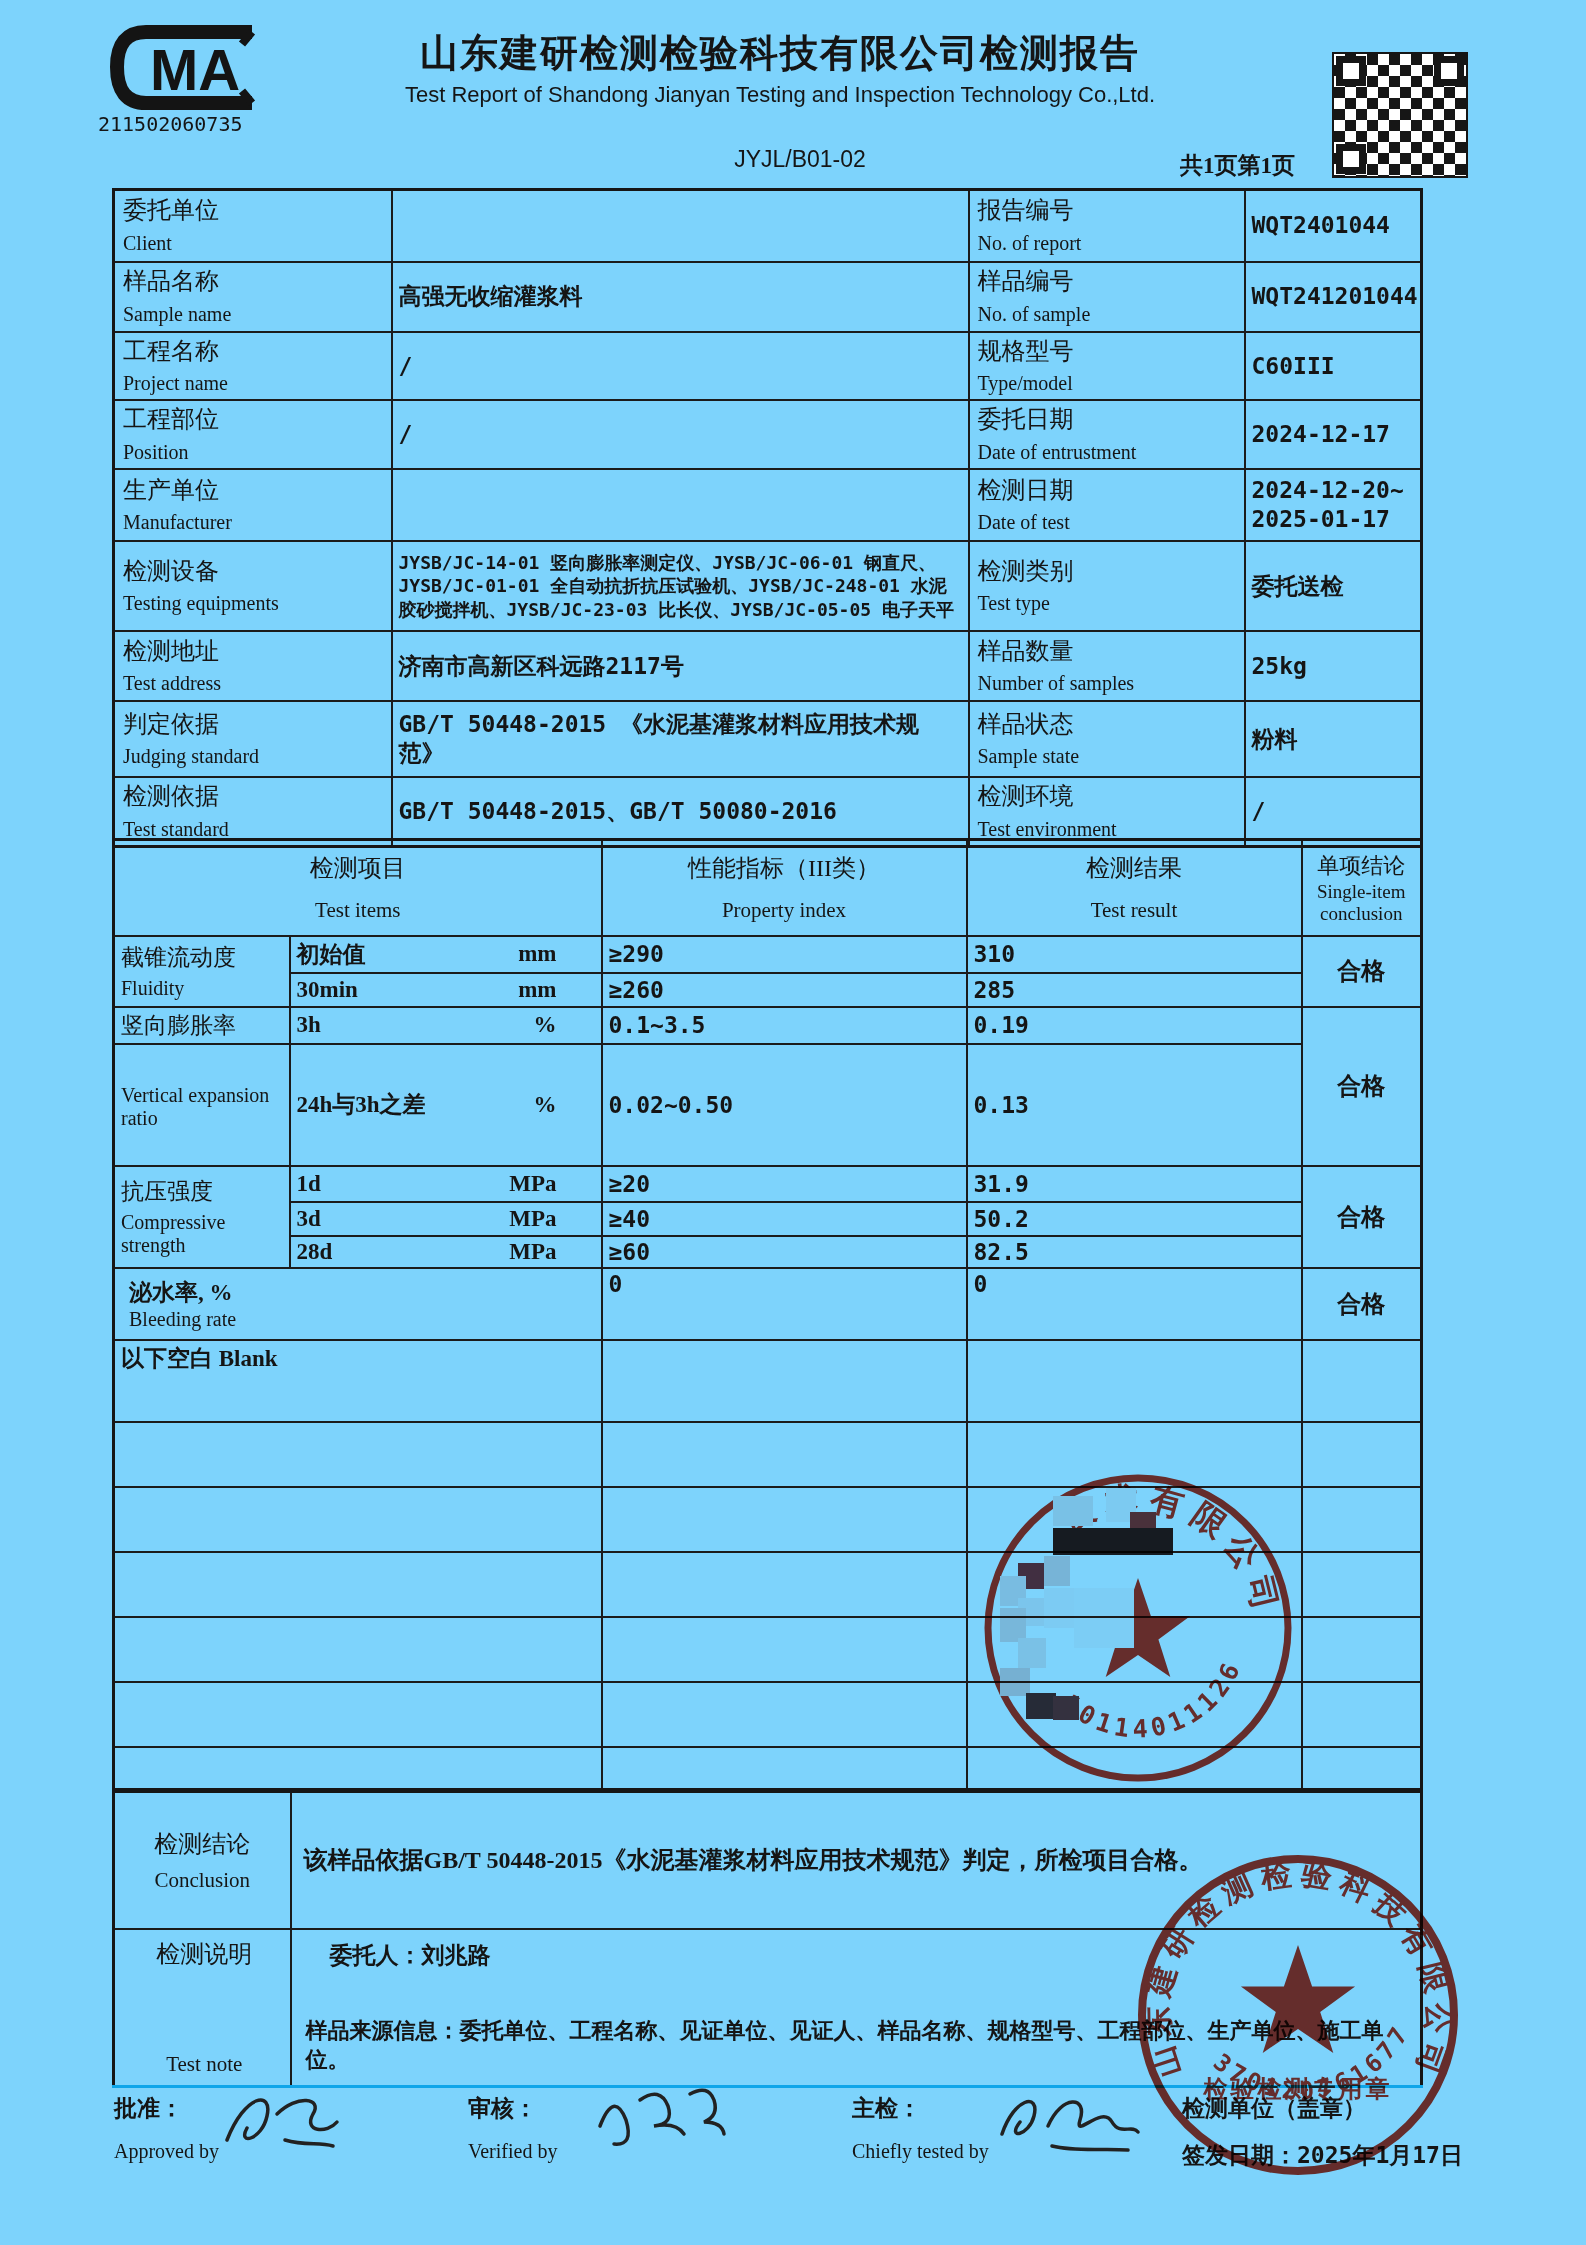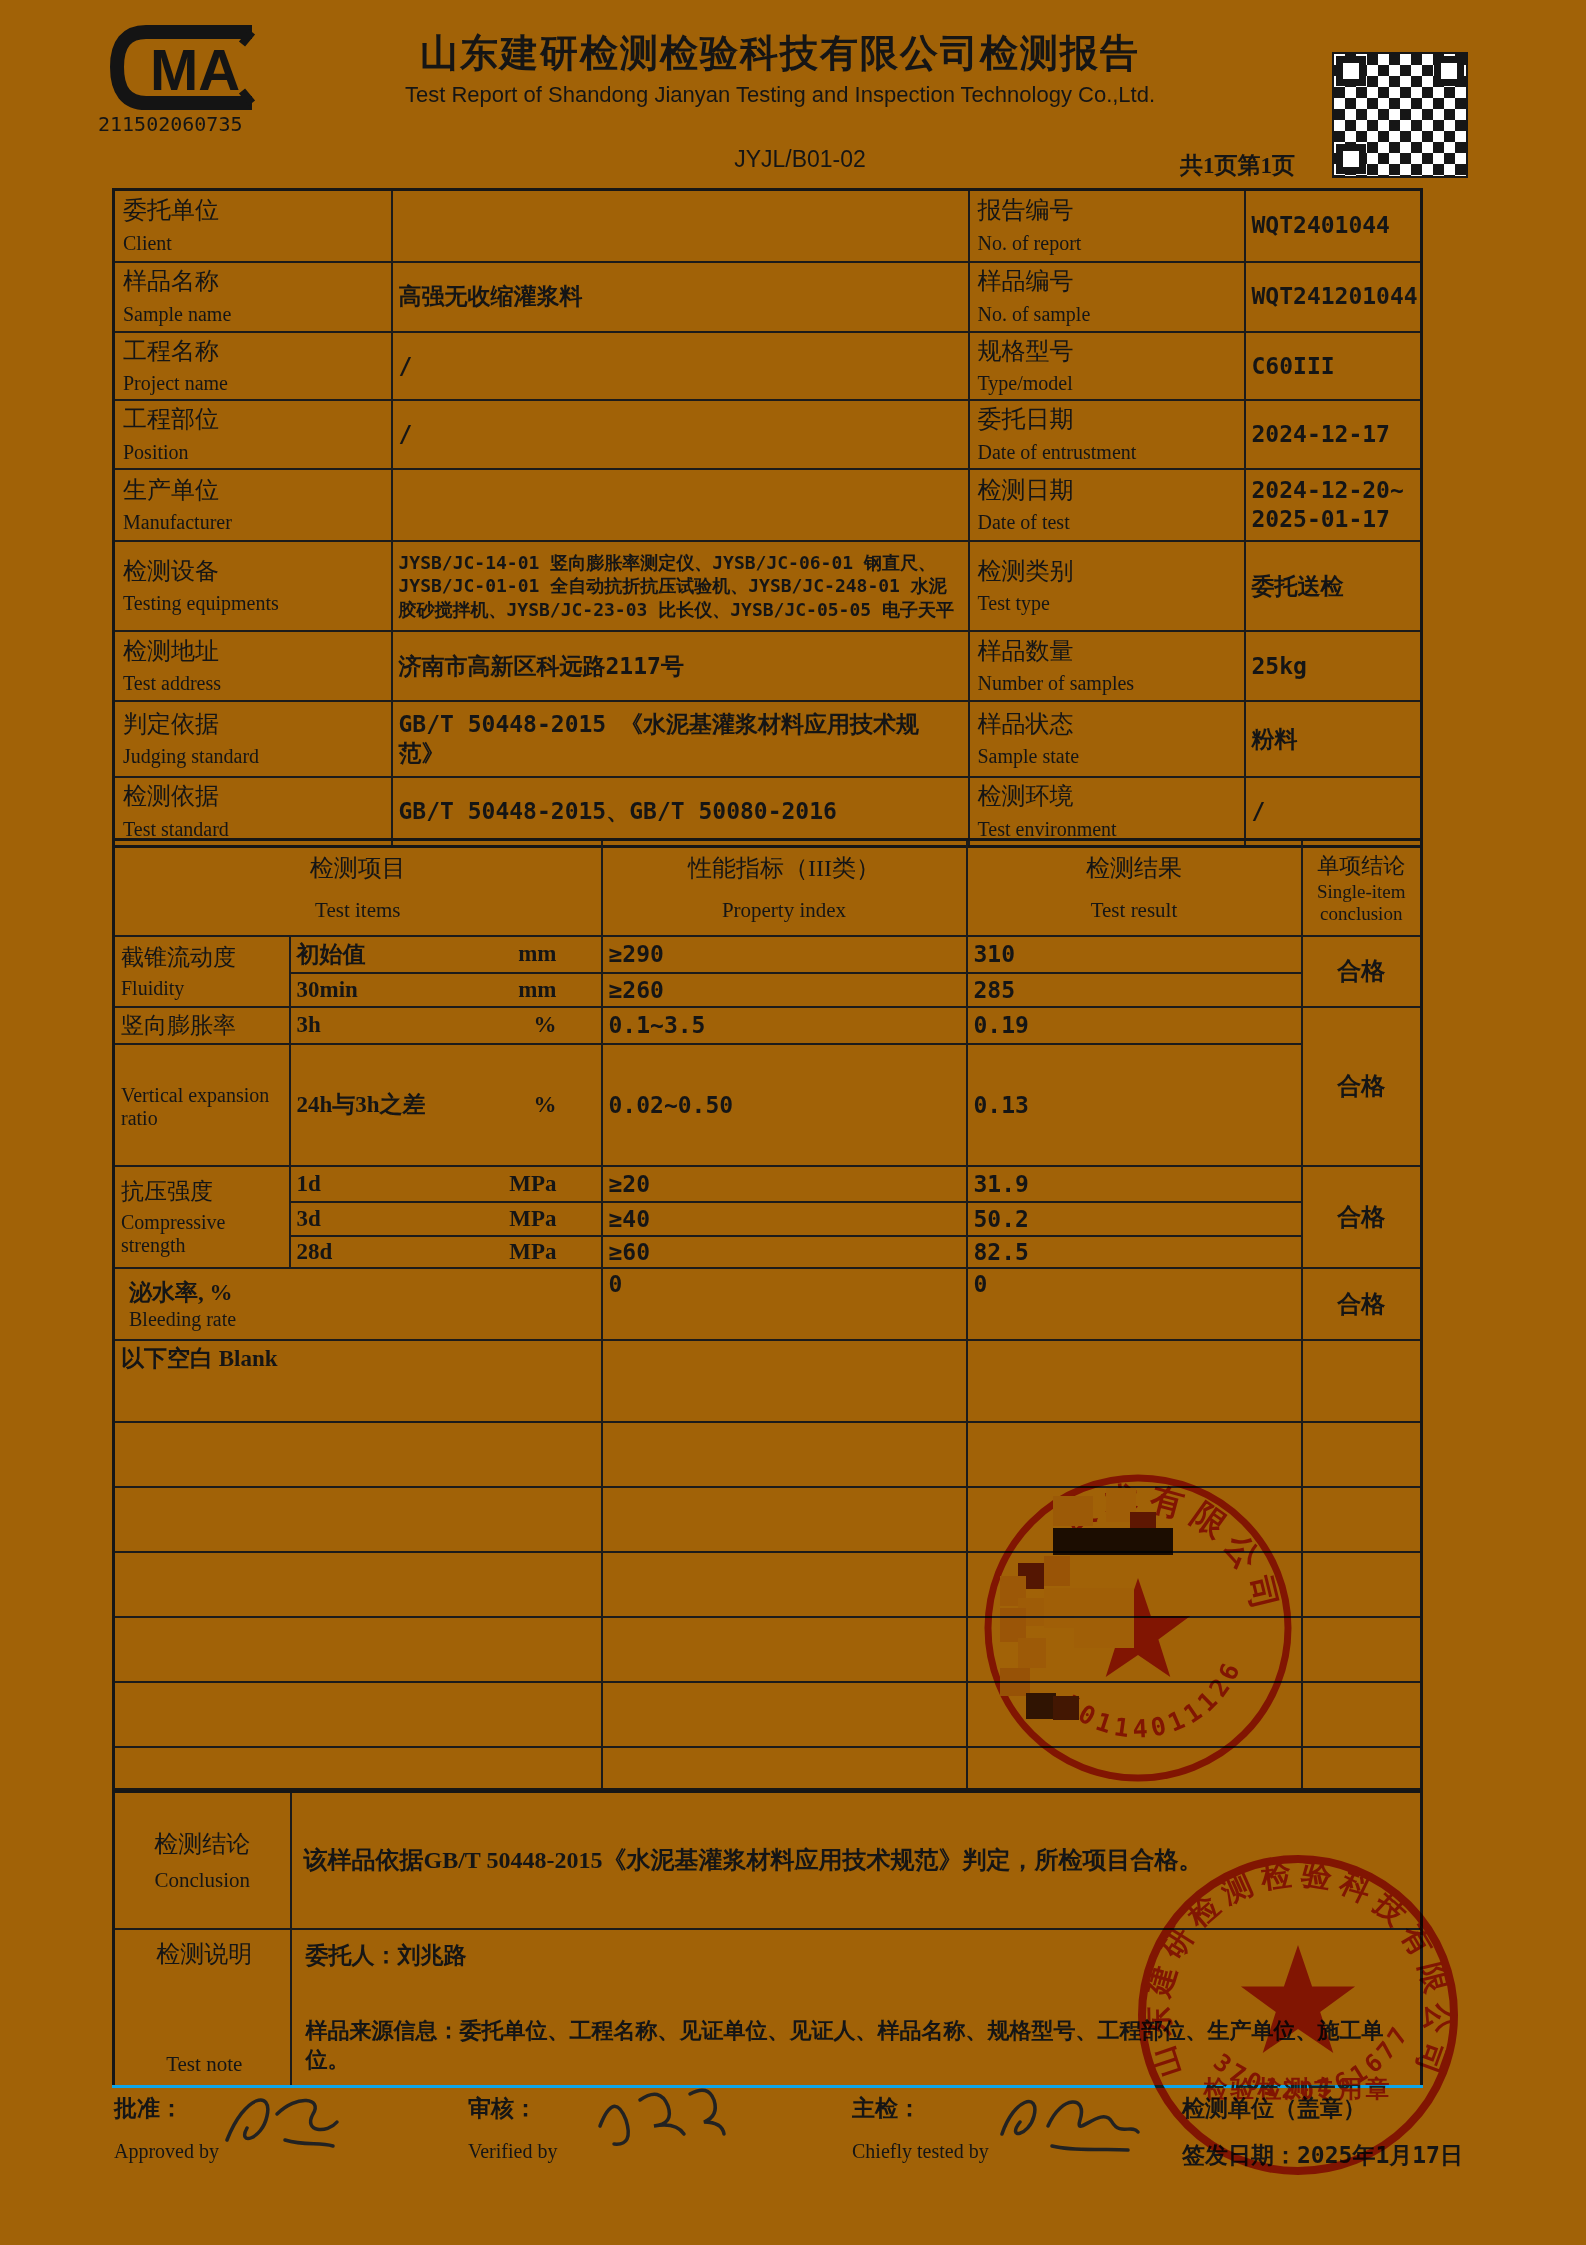--- a/index.html
+++ b/index.html
@@ -1,16 +1,16 @@
 <!DOCTYPE html>
 <html><head>
 <meta charset="utf-8">
 <style>
   html,body{margin:0;padding:0;background:#e9e8e6;}
-  .page{position:relative;width:1586px;height:2245px;background:#a16207;overflow:hidden;
+  .page{position:relative;width:1586px;height:2245px;background:#7dd3fc;overflow:hidden;
         font-family:"Liberation Serif",serif;color:#151515;}
   
   .title-zh{position:absolute;left:130px;top:28px;width:1300px;text-align:center;
             font-family:"Liberation Sans",sans-serif;font-weight:bold;font-size:38px;letter-spacing:2px;}
   .title-en{position:absolute;left:130px;top:82px;width:1300px;text-align:center;
             font-family:"Liberation Sans",sans-serif;font-weight:normal;font-size:22px;}
   .doc-code{position:absolute;left:300px;top:146px;width:1000px;text-align:center;
             font-size:23px;font-family:"Liberation Sans",sans-serif;}
   .page-info{position:absolute;left:1180px;top:150px;font-size:23px;font-weight:bold;}
   .cma{position:absolute;left:104px;top:20px;}
@@ -38,21 +38,21 @@
   .g{font-size:23px;padding-left:6px;}
   .g .en{font-size:20px;margin-top:4px;}
   .subwrap{display:flex;justify-content:space-between;align-items:center;padding-right:38px;
            font-size:23px;font-weight:bold;}
   .num{font-size:23px;font-weight:bold;font-family:"DejaVu Sans Mono",monospace;}
   .ok{text-align:center;font-size:24px;font-weight:bold;}
   .twoline{display:flex;flex-direction:column;justify-content:space-between;height:100%;box-sizing:border-box;padding:6px 4px 6px 8px;}
   .clab{text-align:center;}
   .clab .zh{font-size:24px;} .clab .en{font-size:21px;margin-top:8px;}
   .ctext{font-size:24px;font-weight:bold;padding-left:12px;}
-  .ntext .l1{font-size:23px;font-weight:bold;}
+  .ntext .l1{font-size:23px;font-weight:bold;margin-left:24px;}
   .ntext .l2{font-size:22px;font-weight:bold;line-height:1.35;}
   
   .fblock{position:absolute;font-size:23px;font-weight:bold;}
   .fblock .en{font-size:20px;font-weight:normal;margin-top:16px;}
   .sig{position:absolute;}
   .stamp{position:absolute;mix-blend-mode:multiply;opacity:.92;}
 </style>
 </head>
 <body>
 

